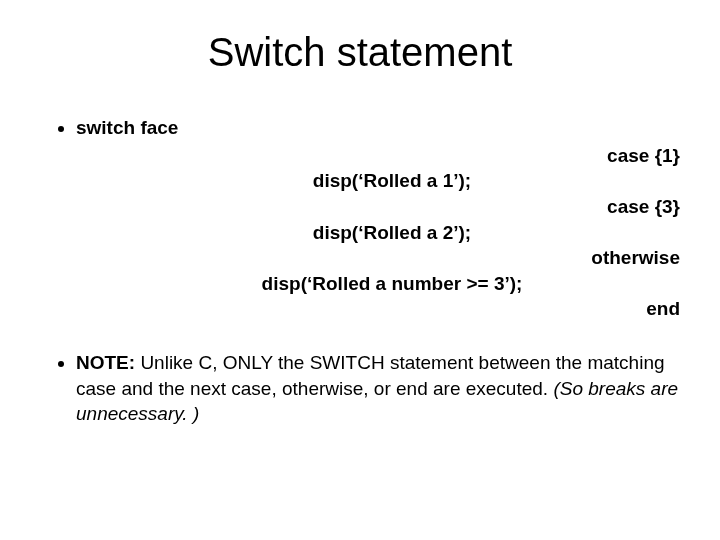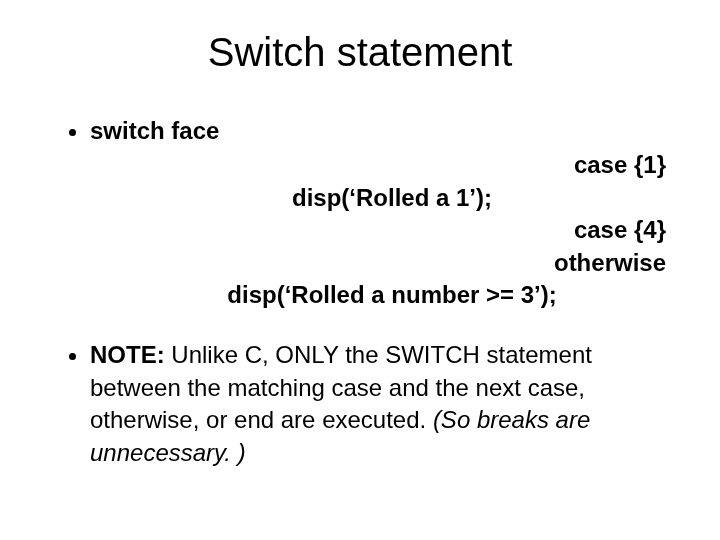--- a/index.html
+++ b/index.html
@@ -19,23 +19,23 @@
     padding: 20px 40px 40px 40px;
   }
   .title {
     font-size: 40px;
     font-weight: 400;
     text-align: center;
     margin: 10px 0 40px 0;
   }
   ul.top {
     list-style: disc;
-    margin: 14px;
+    margin: 0;
     padding-left: 36px;
-    font-size: 24px;
+    font-size: 19px;
     font-weight: bold;
     line-height: 1.35;
   }
   ul.top > li {
     margin-bottom: 28px;
   }
   .code-block {
     margin-top: 2px;
   }
   .code-line {
@@ -57,22 +57,24 @@
 
 <div class="slide">
   <div class="title">Switch statement</div>
 
   <ul class="top">
     <li>
       <span class="code-line">switch face</span>
       <div class="code-block">
         <div class="code-line i1">case {1}</div>
         <div class="code-line i2">disp(‘Rolled a 1’);</div>
-        <div class="code-line i1">case {4}</div>
+        <div class="code-line i1">case {3}</div>
+        <div class="code-line i2">disp(‘Rolled a 2’);</div>
         <div class="code-line i1">otherwise</div>
         <div class="code-line i2">disp(‘Rolled a number &gt;= 3’);</div>
+        <div class="code-line i1">end</div>
       </div>
     </li>
     <li>
       <span class="note-label">NOTE:</span><span class="note-text">  Unlike C, ONLY the SWITCH statement between the matching case and the next case, otherwise, or end are executed.  </span><span class="note-text italic">(So breaks are unnecessary. )</span>
     </li>
   </ul>
 </div>
 
 </body></html>

